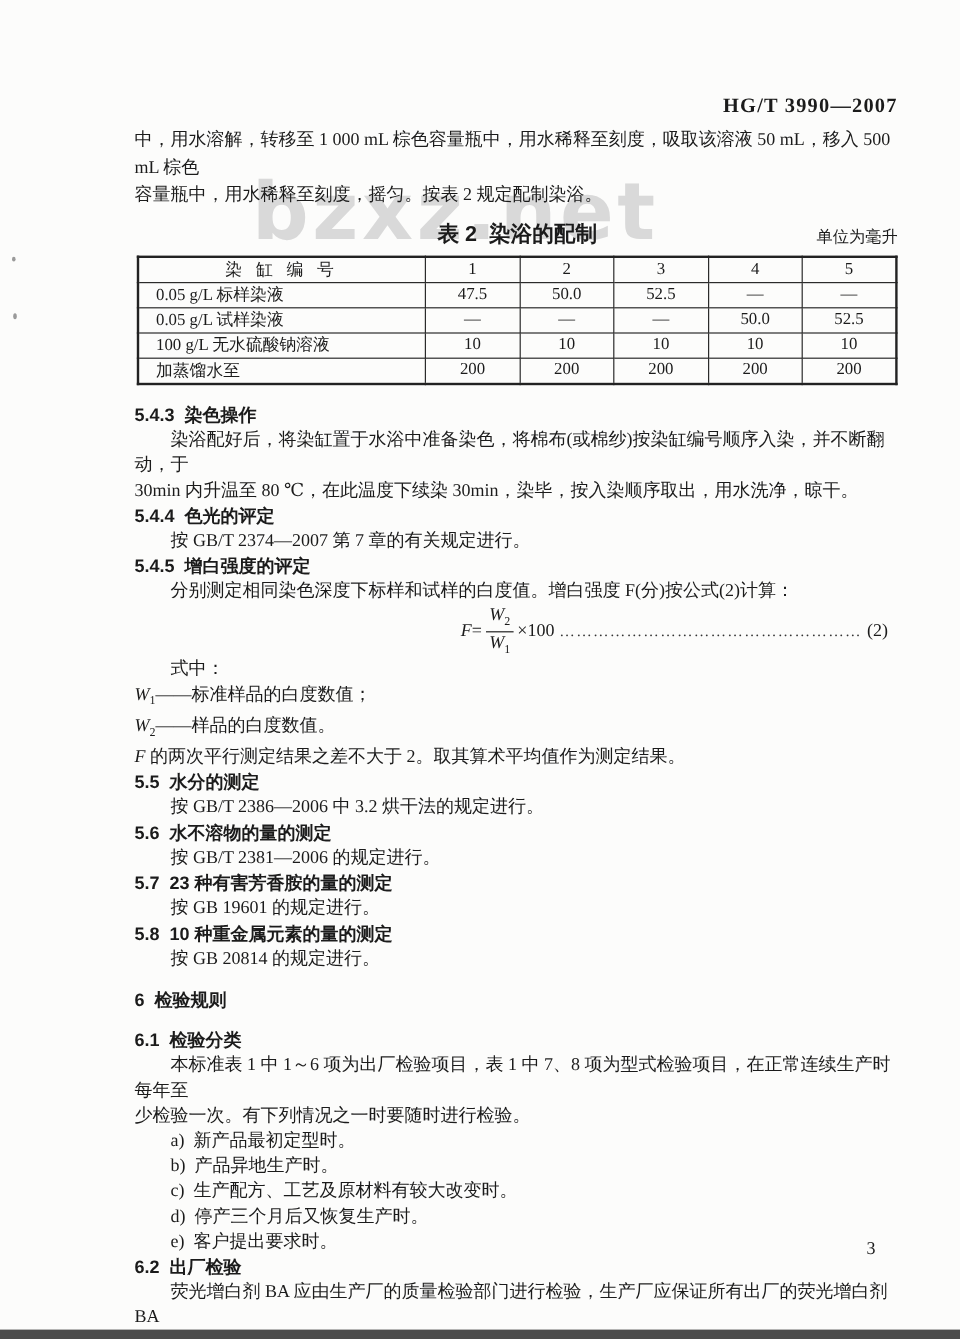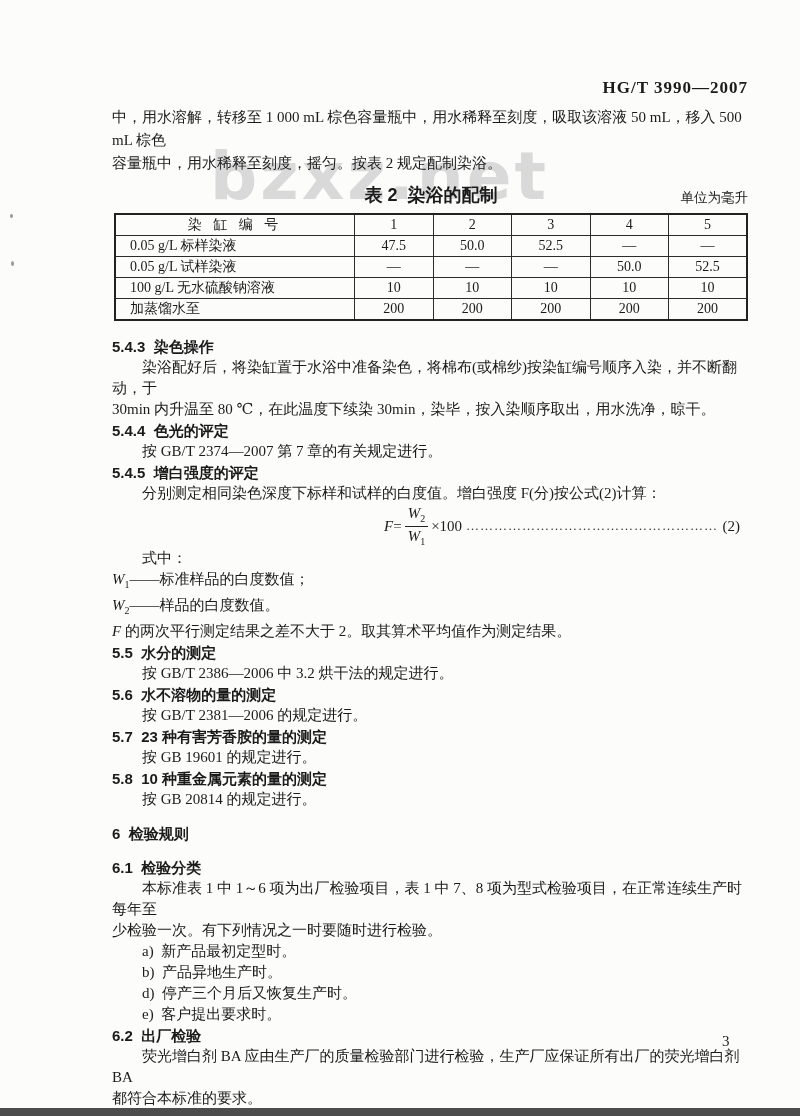--- a/index.html
+++ b/index.html
@@ -189,20 +189,21 @@
         <div class="line h">5.7  23 种有害芳香胺的量的测定</div>
         <div class="line indent">按 GB 19601 的规定进行。</div>
         <div class="line h">5.8  10 种重金属元素的量的测定</div>
         <div class="line indent">按 GB 20814 的规定进行。</div>
         <div class="line h h2">6  检验规则</div>
         <div class="line h">6.1  检验分类</div>
         <div class="line indent">本标准表 1 中 1～6 项为出厂检验项目，表 1 中 7、8 项为型式检验项目，在正常连续生产时每年至</div>
         <div class="line">少检验一次。有下列情况之一时要随时进行检验。</div>
         <div class="line li">a)  新产品最初定型时。</div>
         <div class="line li">b)  产品异地生产时。</div>
+        <div class="line li">c)  生产配方、工艺及原材料有较大改变时。</div>
         <div class="line li">d)  停产三个月后又恢复生产时。</div>
         <div class="line li">e)  客户提出要求时。</div>
         <div class="line h">6.2  出厂检验</div>
         <div class="line indent">荧光增白剂 BA 应由生产厂的质量检验部门进行检验，生产厂应保证所有出厂的荧光增白剂 BA</div>
         <div class="line">都符合本标准的要求。</div>
       </div>
 
   </div>
 
   <div class="page-num">3</div>

